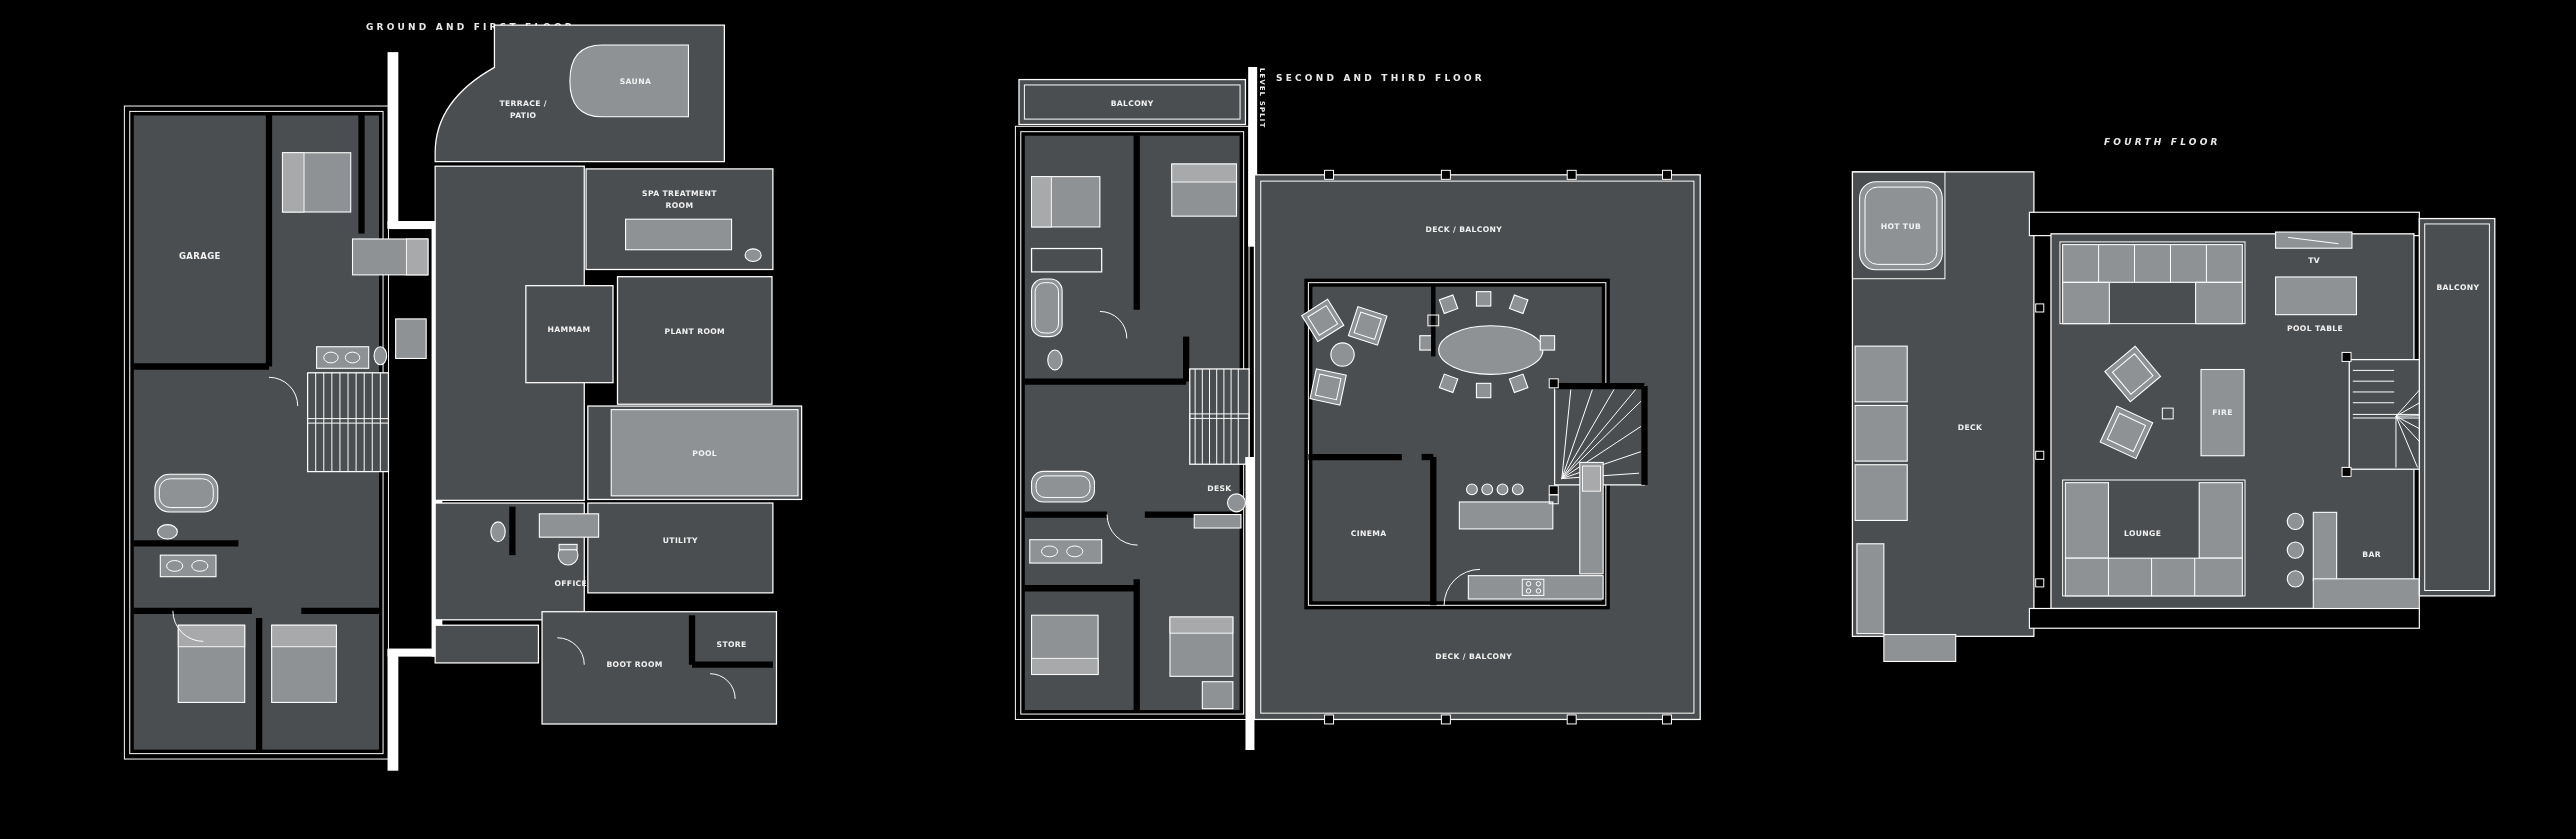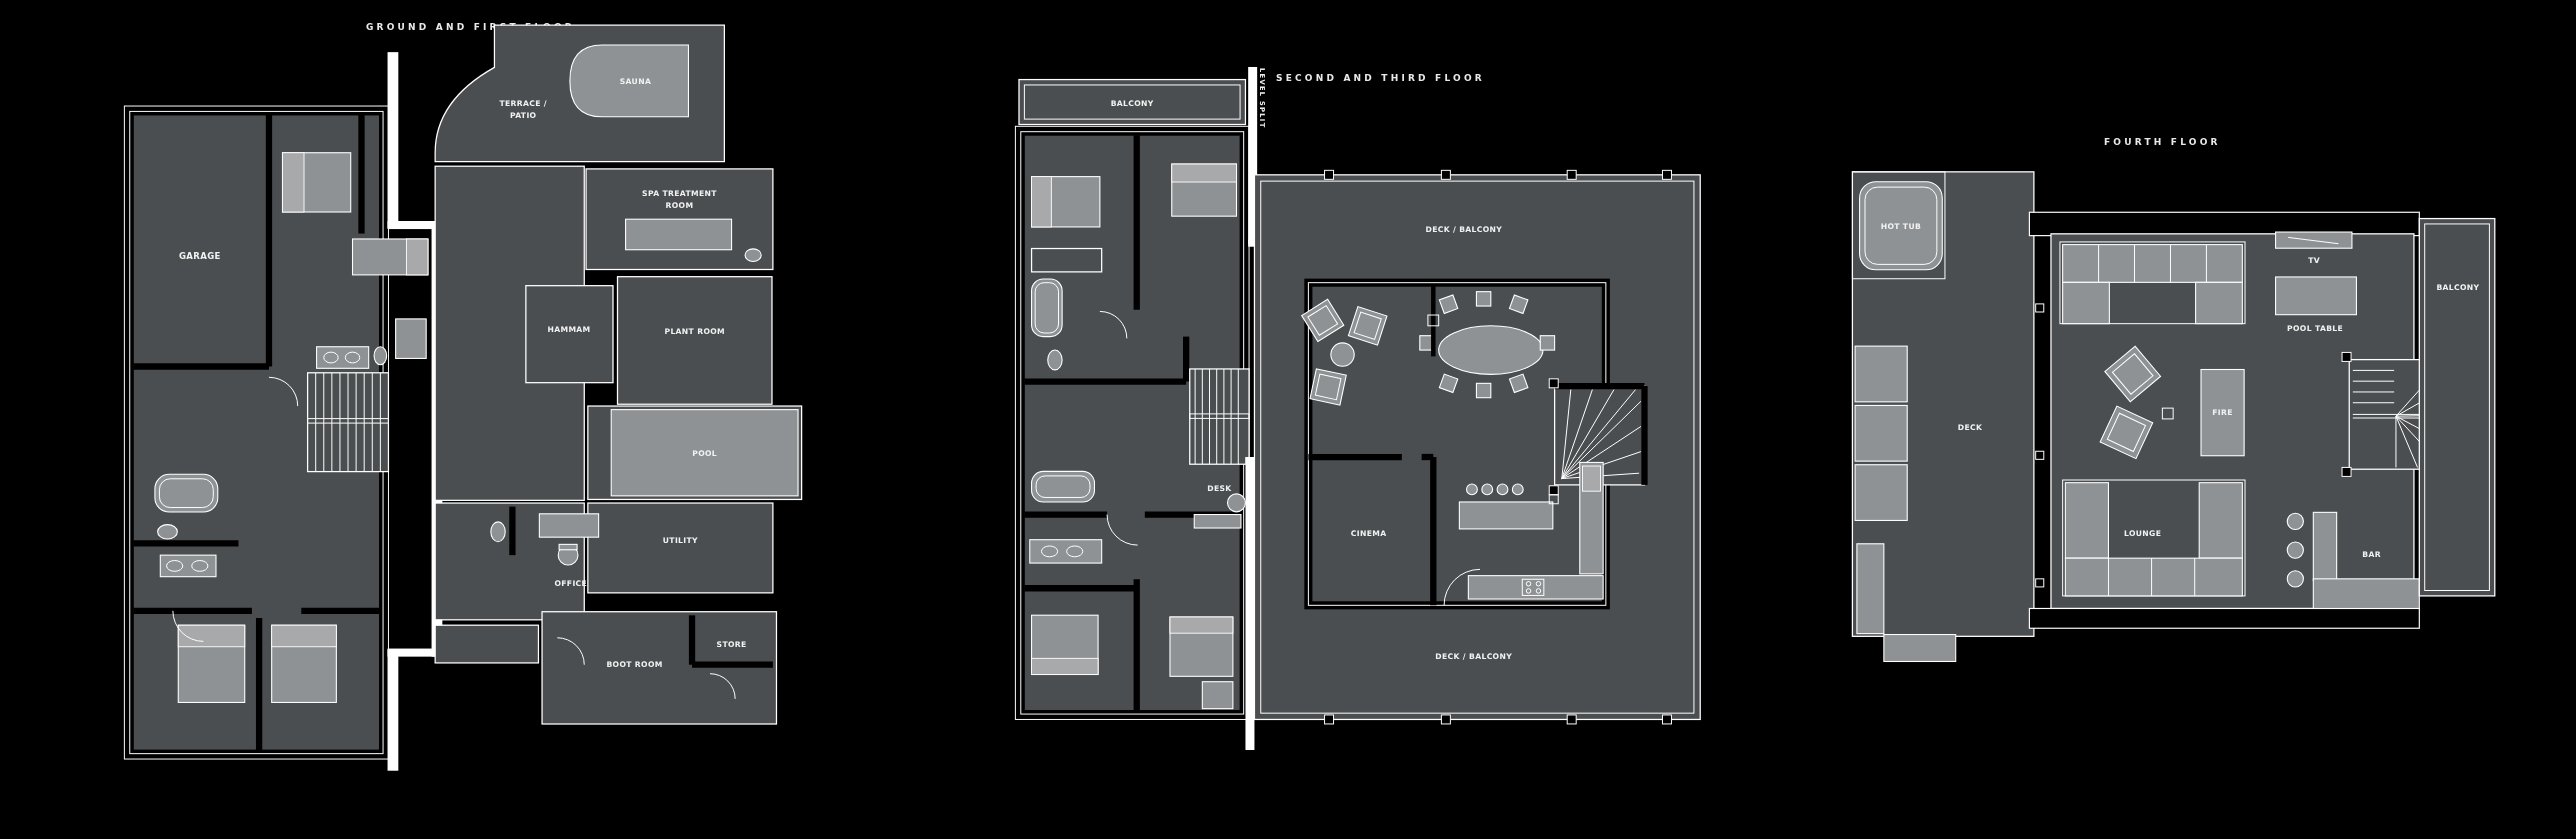--- a/index.html
+++ b/index.html
@@ -24,21 +24,21 @@
        text-anchor:middle;letter-spacing:.4px;}
   .lbl-s{font-size:8.5px;}
 </style>
 </head>
 <body>
 
 <div class="canvas">
 
   <div class="floor-title" style="left:366px;top:21.6px;">GROUND AND FIRST FLOOR</div>
   <div class="floor-title" style="left:1276px;top:45px;margin-top:28px;">SECOND AND THIRD FLOOR</div>
-  <div class="floor-title" style="left:2104px;top:137px;">FOURTH FLOOR</div>
+  <div class="floor-title" style="left:2104px;top:137px;font-style:italic;">FOURTH FLOOR</div>
   <div class="vlabel" style="left:1258px;top:68px;">LEVEL SPLIT</div>
 
   <svg style="left:117px;top:18px;" width="692" height="759" viewBox="0 0 770 845">
 
     <g>
       <rect class="thin" x="8" y="98" width="294" height="727"></rect>
       <rect class="roomk" x="14" y="104" width="282" height="715"></rect>
       <rect class="thin" x="14" y="104" width="282" height="715"></rect>
       <line class="wall" x1="169" y1="108" x2="169" y2="388"></line>
       <line class="wall" x1="18" y1="388" x2="169" y2="388"></line>

